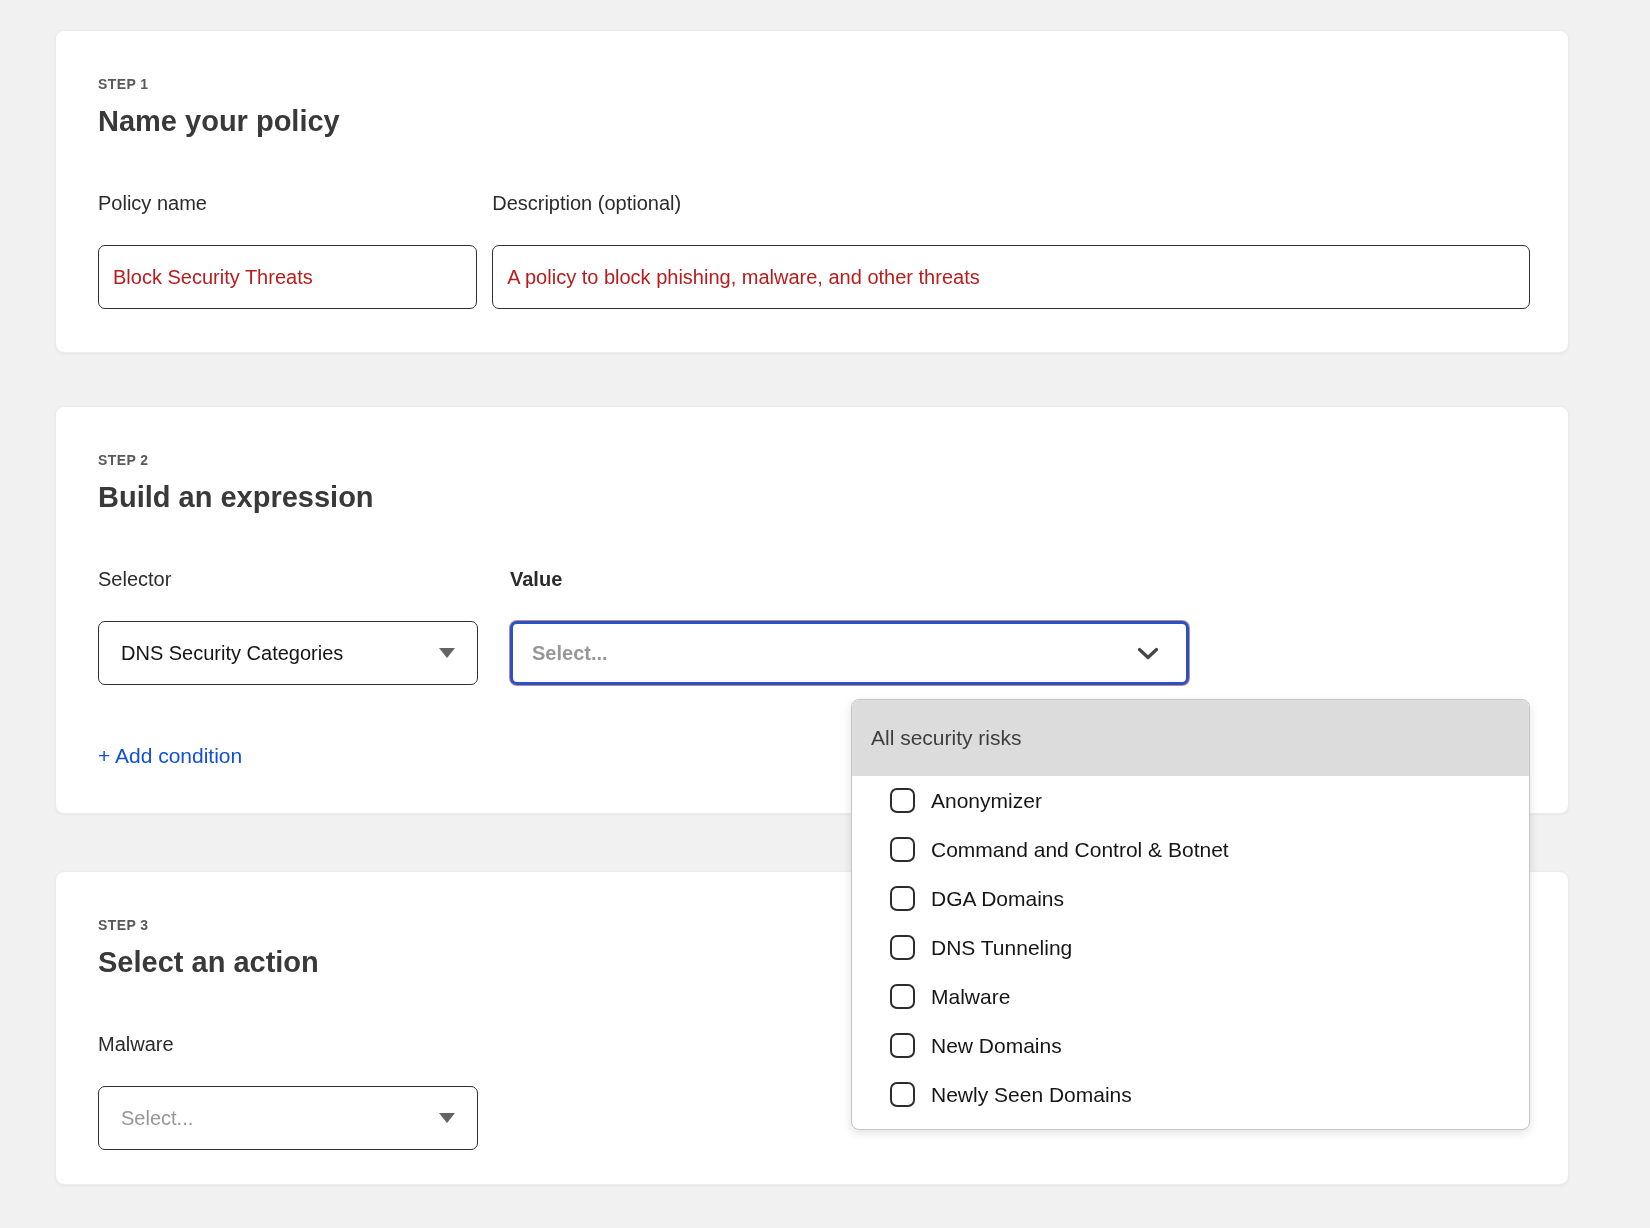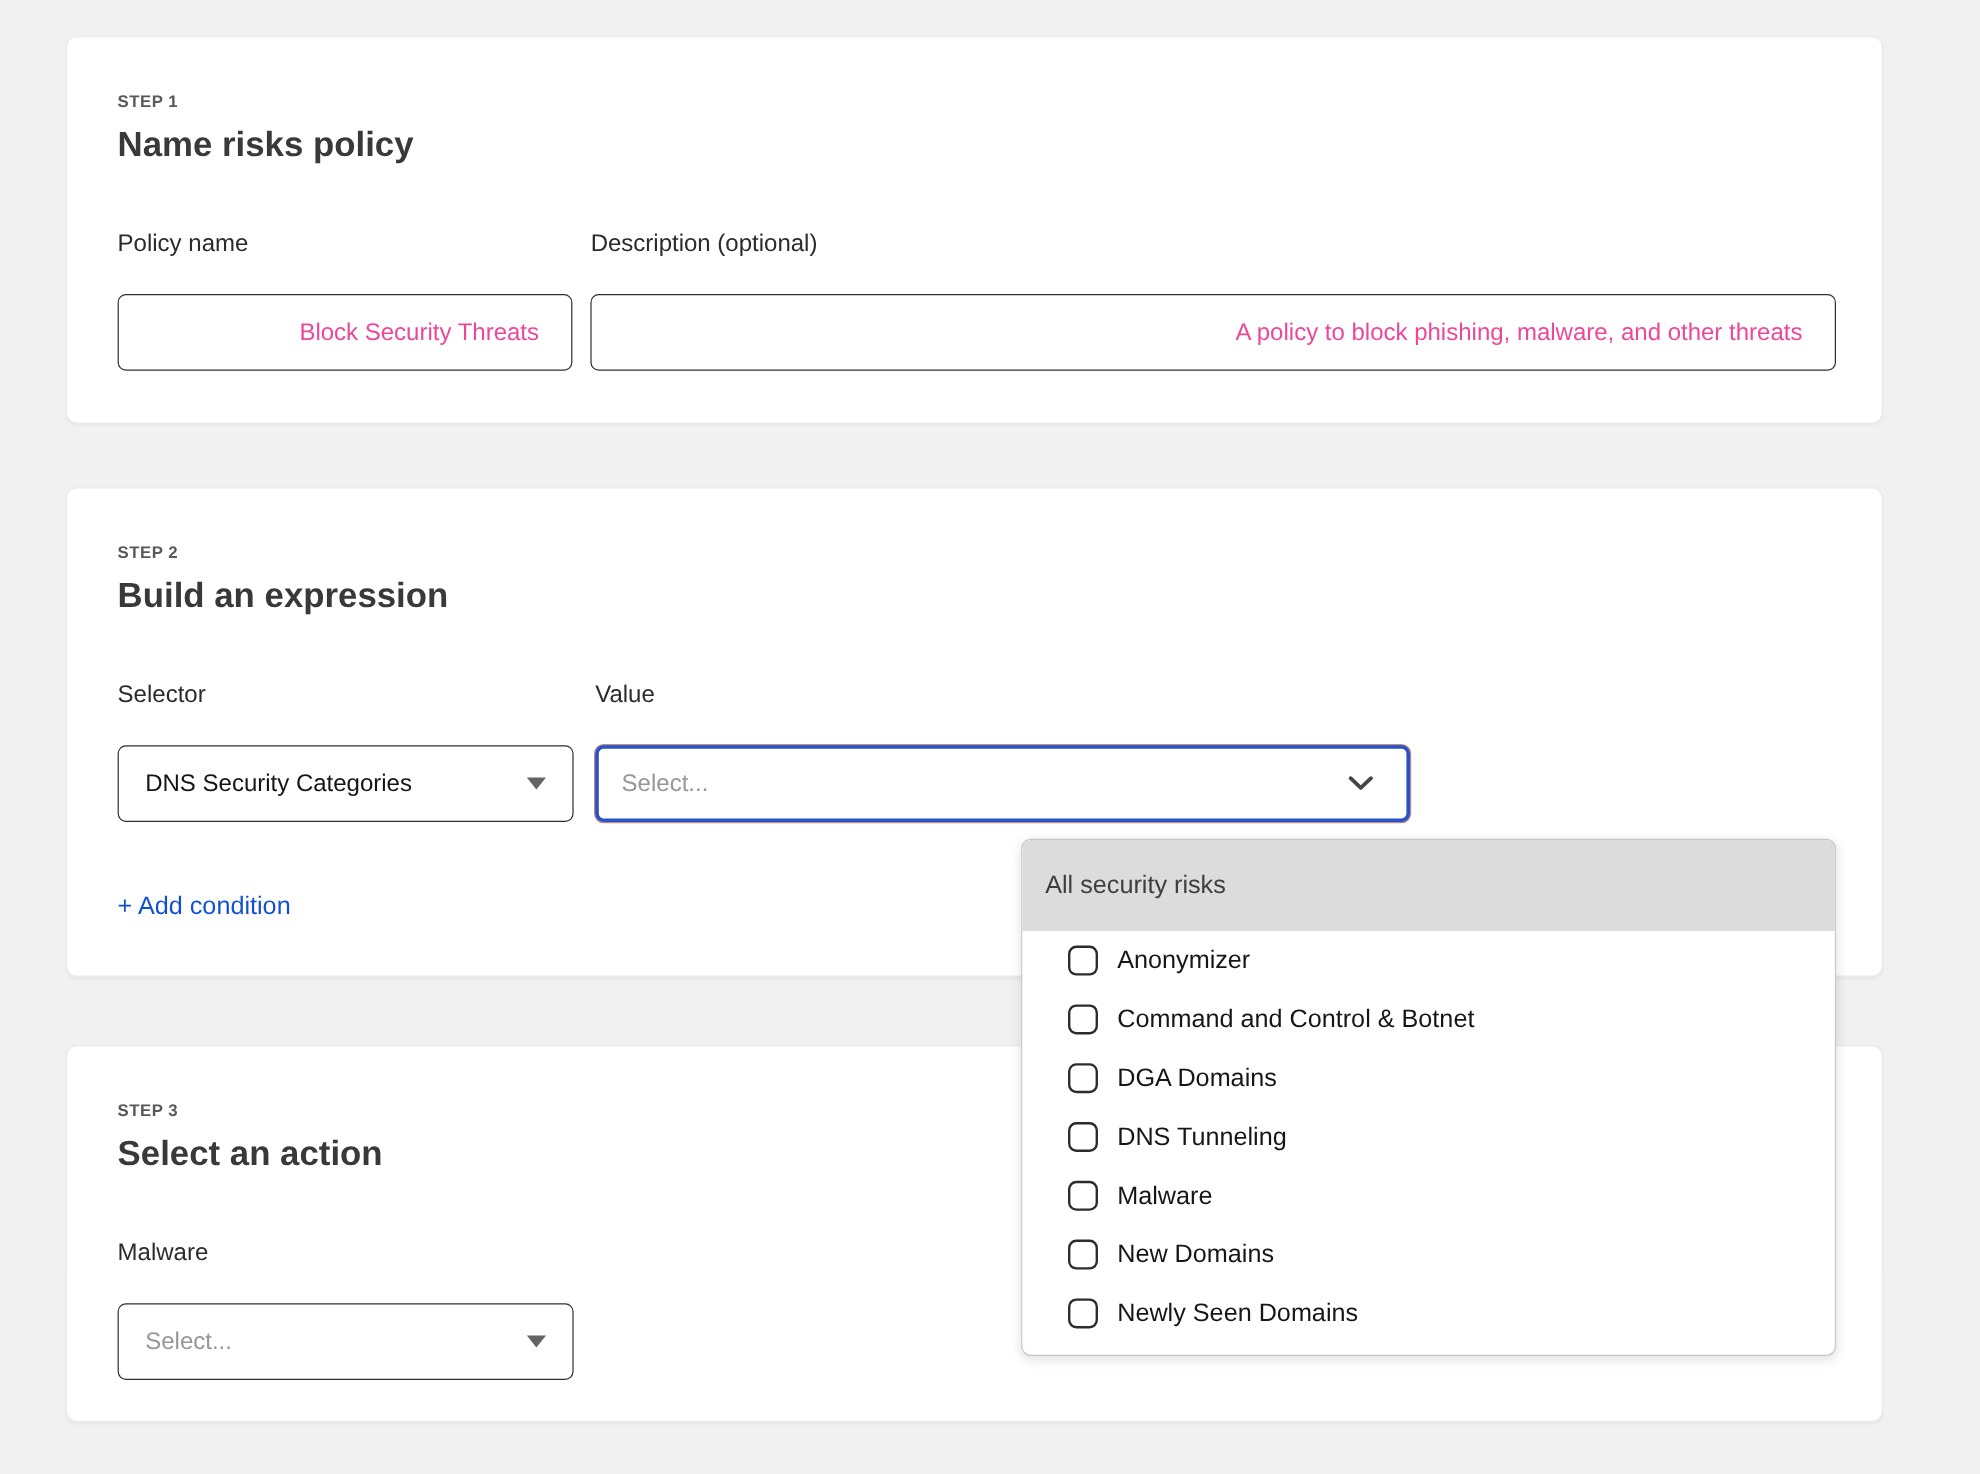--- a/index.html
+++ b/index.html
@@ -36,42 +36,41 @@
     margin-top: 13px;
     font-size: 29px;
     font-weight: 700;
     color: #393939;
   }
 
   .fields-row { display: flex; gap: 15px; margin-top: 54px; }
   .field { display: flex; flex-direction: column; }
   .w-col1 { width: 380px; }
   .w-col2 { width: 341px; margin-left: 0; }
-  .w-col3 { width: 679px; margin-left: 3px; }
+  .w-col3 { width: 679px; margin-left: 17px; font-weight: bold; }
   .w-desc { width: 1040px; }
 
   .field-label {
     font-size: 20px;
     color: #2b2b2b;
     line-height: 22px;
   }
 
   .text-input {
     margin-top: 31px;
     height: 64px;
     width: 100%;
     border: 1px solid #2f2f2f;
     border-radius: 7px;
     background: #fff;
-    padding: 0 27px;
+    padding: 0 14px;
     font-family: inherit;
     font-size: 20px;
-    color: #ec4899;
+    color: #b91c1c;
     outline: none;
-    text-align: right;
   }
 
   .select {
     margin-top: 31px;
     height: 64px;
     width: 100%;
     border: 1px solid #2f2f2f;
     border-radius: 7px;
     background: #fff;
     display: flex;
@@ -152,21 +151,21 @@
   }
 </style>
 </head>
 <body>
 
 <div class="canvas">
 
   <section class="card" id="step1-card">
     <div class="card-inner">
       <div class="step-label">STEP 1</div>
-      <h2 class="card-title">Name risks policy</h2>
+      <h2 class="card-title">Name your policy</h2>
       <div class="fields-row">
         <div class="field w-col1">
           <span class="field-label">Policy name</span>
           <input class="text-input" type="text" value="Block Security Threats" style="">
         </div>
         <div class="field w-desc">
           <span class="field-label">Description (optional)</span>
           <input class="text-input" type="text" value="A policy to block phishing, malware, and other threats" style="">
         </div>
       </div>

